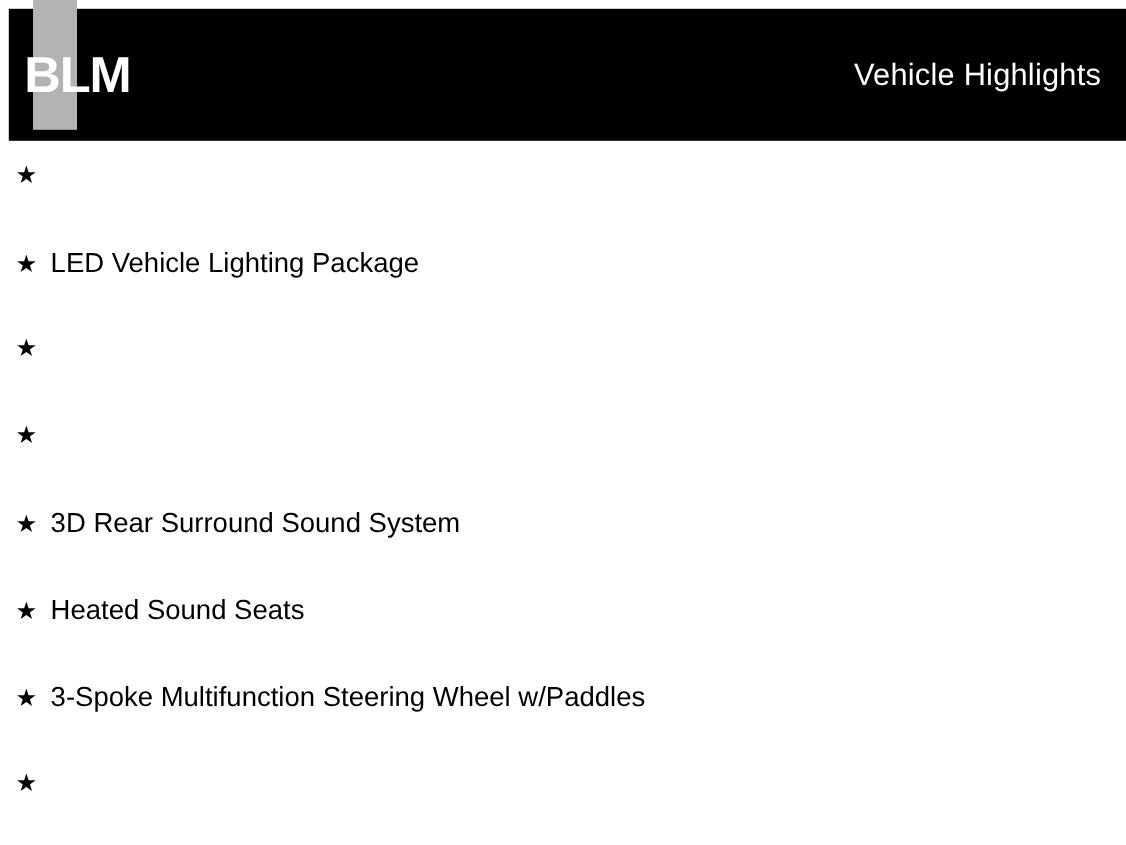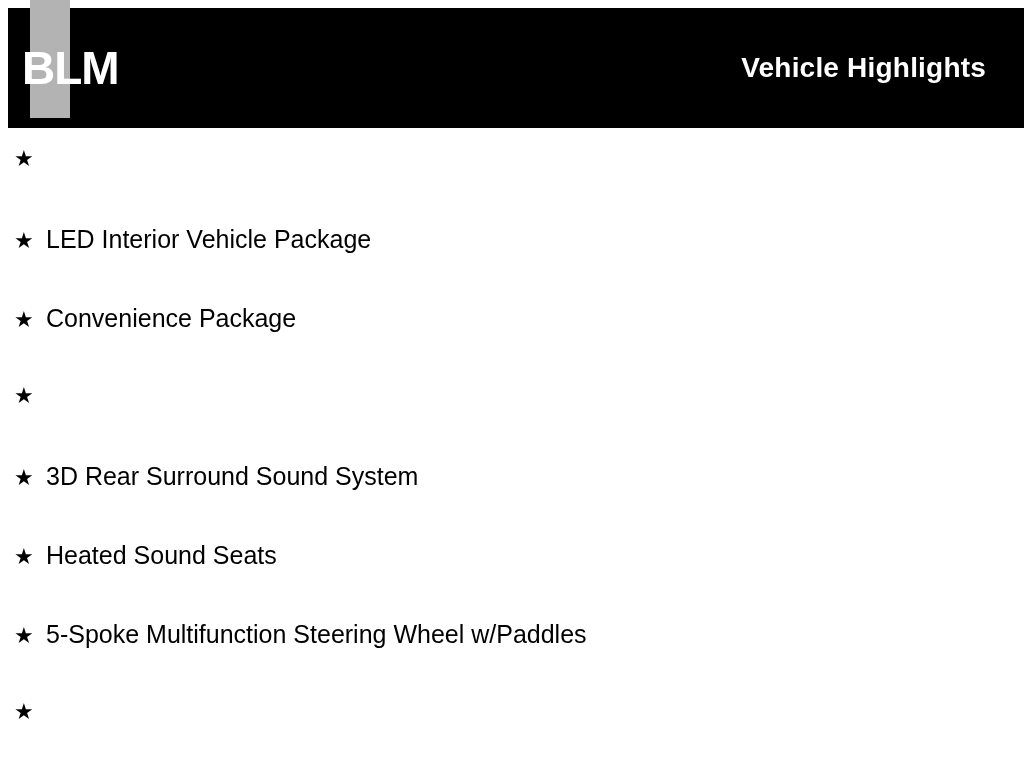--- a/index.html
+++ b/index.html
@@ -52,22 +52,22 @@
     color: #ffffff;
     font-size: 46px;
     font-weight: bold;
     letter-spacing: -1px;
     line-height: 1;
     font-family: "Liberation Sans", sans-serif;
   }
   .header-title {
     color: #ffffff;
     font-size: 28px;
-    font-weight: bold;
-    padding-right: 38px;
+    font-weight: normal;
+    padding-right: 23px;
     letter-spacing: 0.2px;
     white-space: nowrap;
   }
   
   .highlights {
     position: absolute;
     left: 0;
     top: 128px;
     width: 1024px;
     padding-top: 20px;
@@ -108,45 +108,44 @@
   </div>
 
   <div class="highlights">
 
     <div class="hl-item">
       <span class="hl-star">★</span>
     </div>
 
     <div class="hl-item">
       <span class="hl-star">★</span>
-      <span class="hl-label">LED Interior Vehicle Package</span>
+      <span class="hl-label">LED Vehicle Lighting Package</span>
     </div>
 
     <div class="hl-item">
       <span class="hl-star">★</span>
-      <span class="hl-label">Convenience Package</span>
     </div>
 
     <div class="hl-item">
       <span class="hl-star">★</span>
     </div>
 
     <div class="hl-item">
       <span class="hl-star">★</span>
       <span class="hl-label">3D Rear Surround Sound System</span>
     </div>
 
     <div class="hl-item">
       <span class="hl-star">★</span>
       <span class="hl-label">Heated Sound Seats</span>
     </div>
 
     <div class="hl-item">
       <span class="hl-star">★</span>
-      <span class="hl-label">5-Spoke Multifunction Steering Wheel w/Paddles</span>
+      <span class="hl-label">3-Spoke Multifunction Steering Wheel w/Paddles</span>
     </div>
 
     <div class="hl-item">
       <span class="hl-star">★</span>
     </div>
 
   </div>
 </div>
 
 </body></html>

